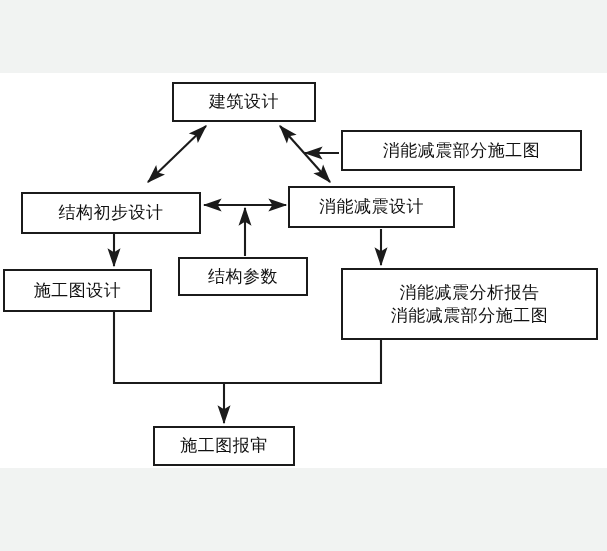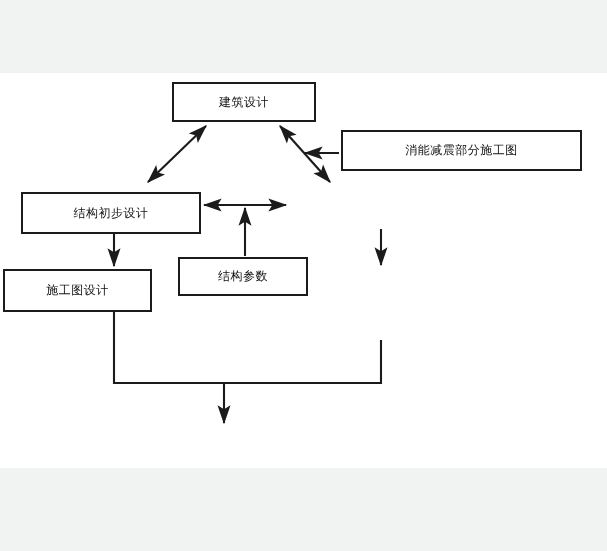--- a/index.html
+++ b/index.html
@@ -36,21 +36,21 @@
   .node {
     position: absolute;
     box-sizing: border-box;
     background: #ffffff;
     border: 2px solid #1b1b1b;
     display: flex;
     align-items: center;
     justify-content: center;
     text-align: center;
     color: #111111;
-    font-size: 12px;
+    font-size: 17px;
     line-height: 1.38;
     letter-spacing: 0.5px;
     font-family: "DejaVu Sans", "Liberation Sans", sans-serif;
     white-space: pre-line;
     z-index: 3;
   }
   .node .label {
     display: block;
     width: 100%;
   }
@@ -98,24 +98,34 @@
   </div>
 
   <div class="node" style="left:341px;top:130px;width:241px;height:41px;">
     <span class="label">消能减震部分施工图</span>
   </div>
 
   <div class="node" style="left:21px;top:192px;width:180px;height:42px;">
     <span class="label">结构初步设计</span>
   </div>
 
+  <div class="node" style="left:288px;top:186px;width:167px;height:42px;">
+    <span class="label">消能减震设计</span>
+  </div>
 
   <div class="node" style="left:3px;top:269px;width:149px;height:43px;">
     <span class="label">施工图设计</span>
   </div>
 
   <div class="node" style="left:178px;top:257px;width:130px;height:39px;">
     <span class="label">结构参数</span>
   </div>
 
+  <div class="node" style="left:341px;top:268px;width:257px;height:72px;">
+    <span class="label">消能减震分析报告
+消能减震部分施工图</span>
+  </div>
 
+  <div class="node" style="left:153px;top:426px;width:142px;height:40px;">
+    <span class="label">施工图报审</span>
+  </div>
 
 </div>
 
 </body></html>

